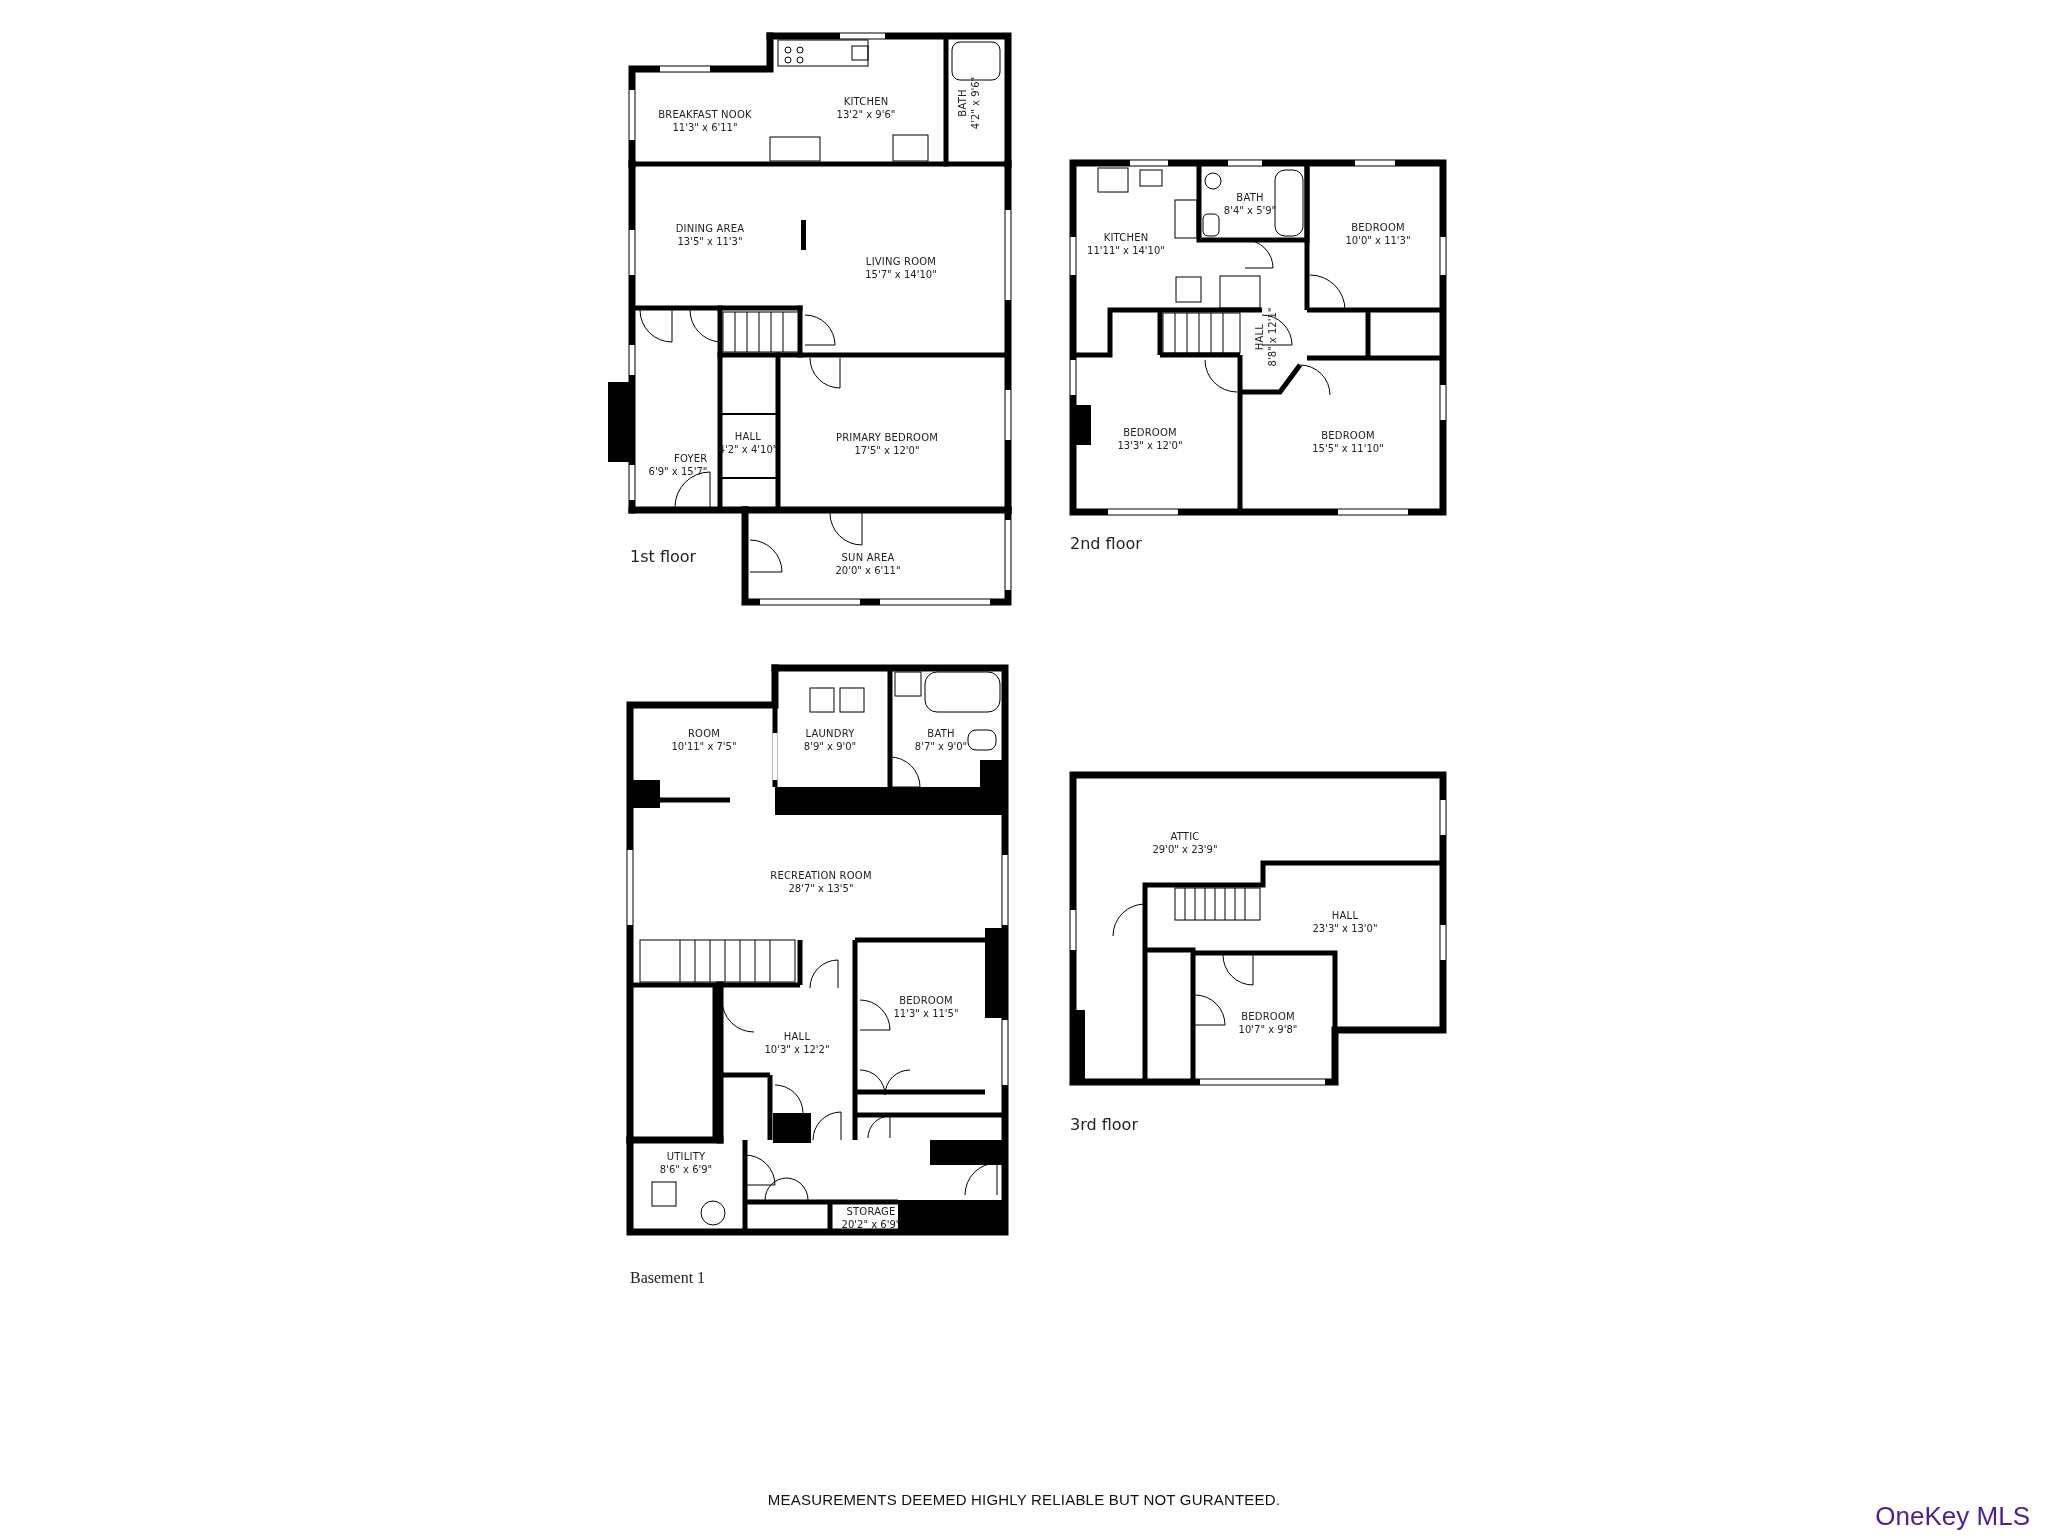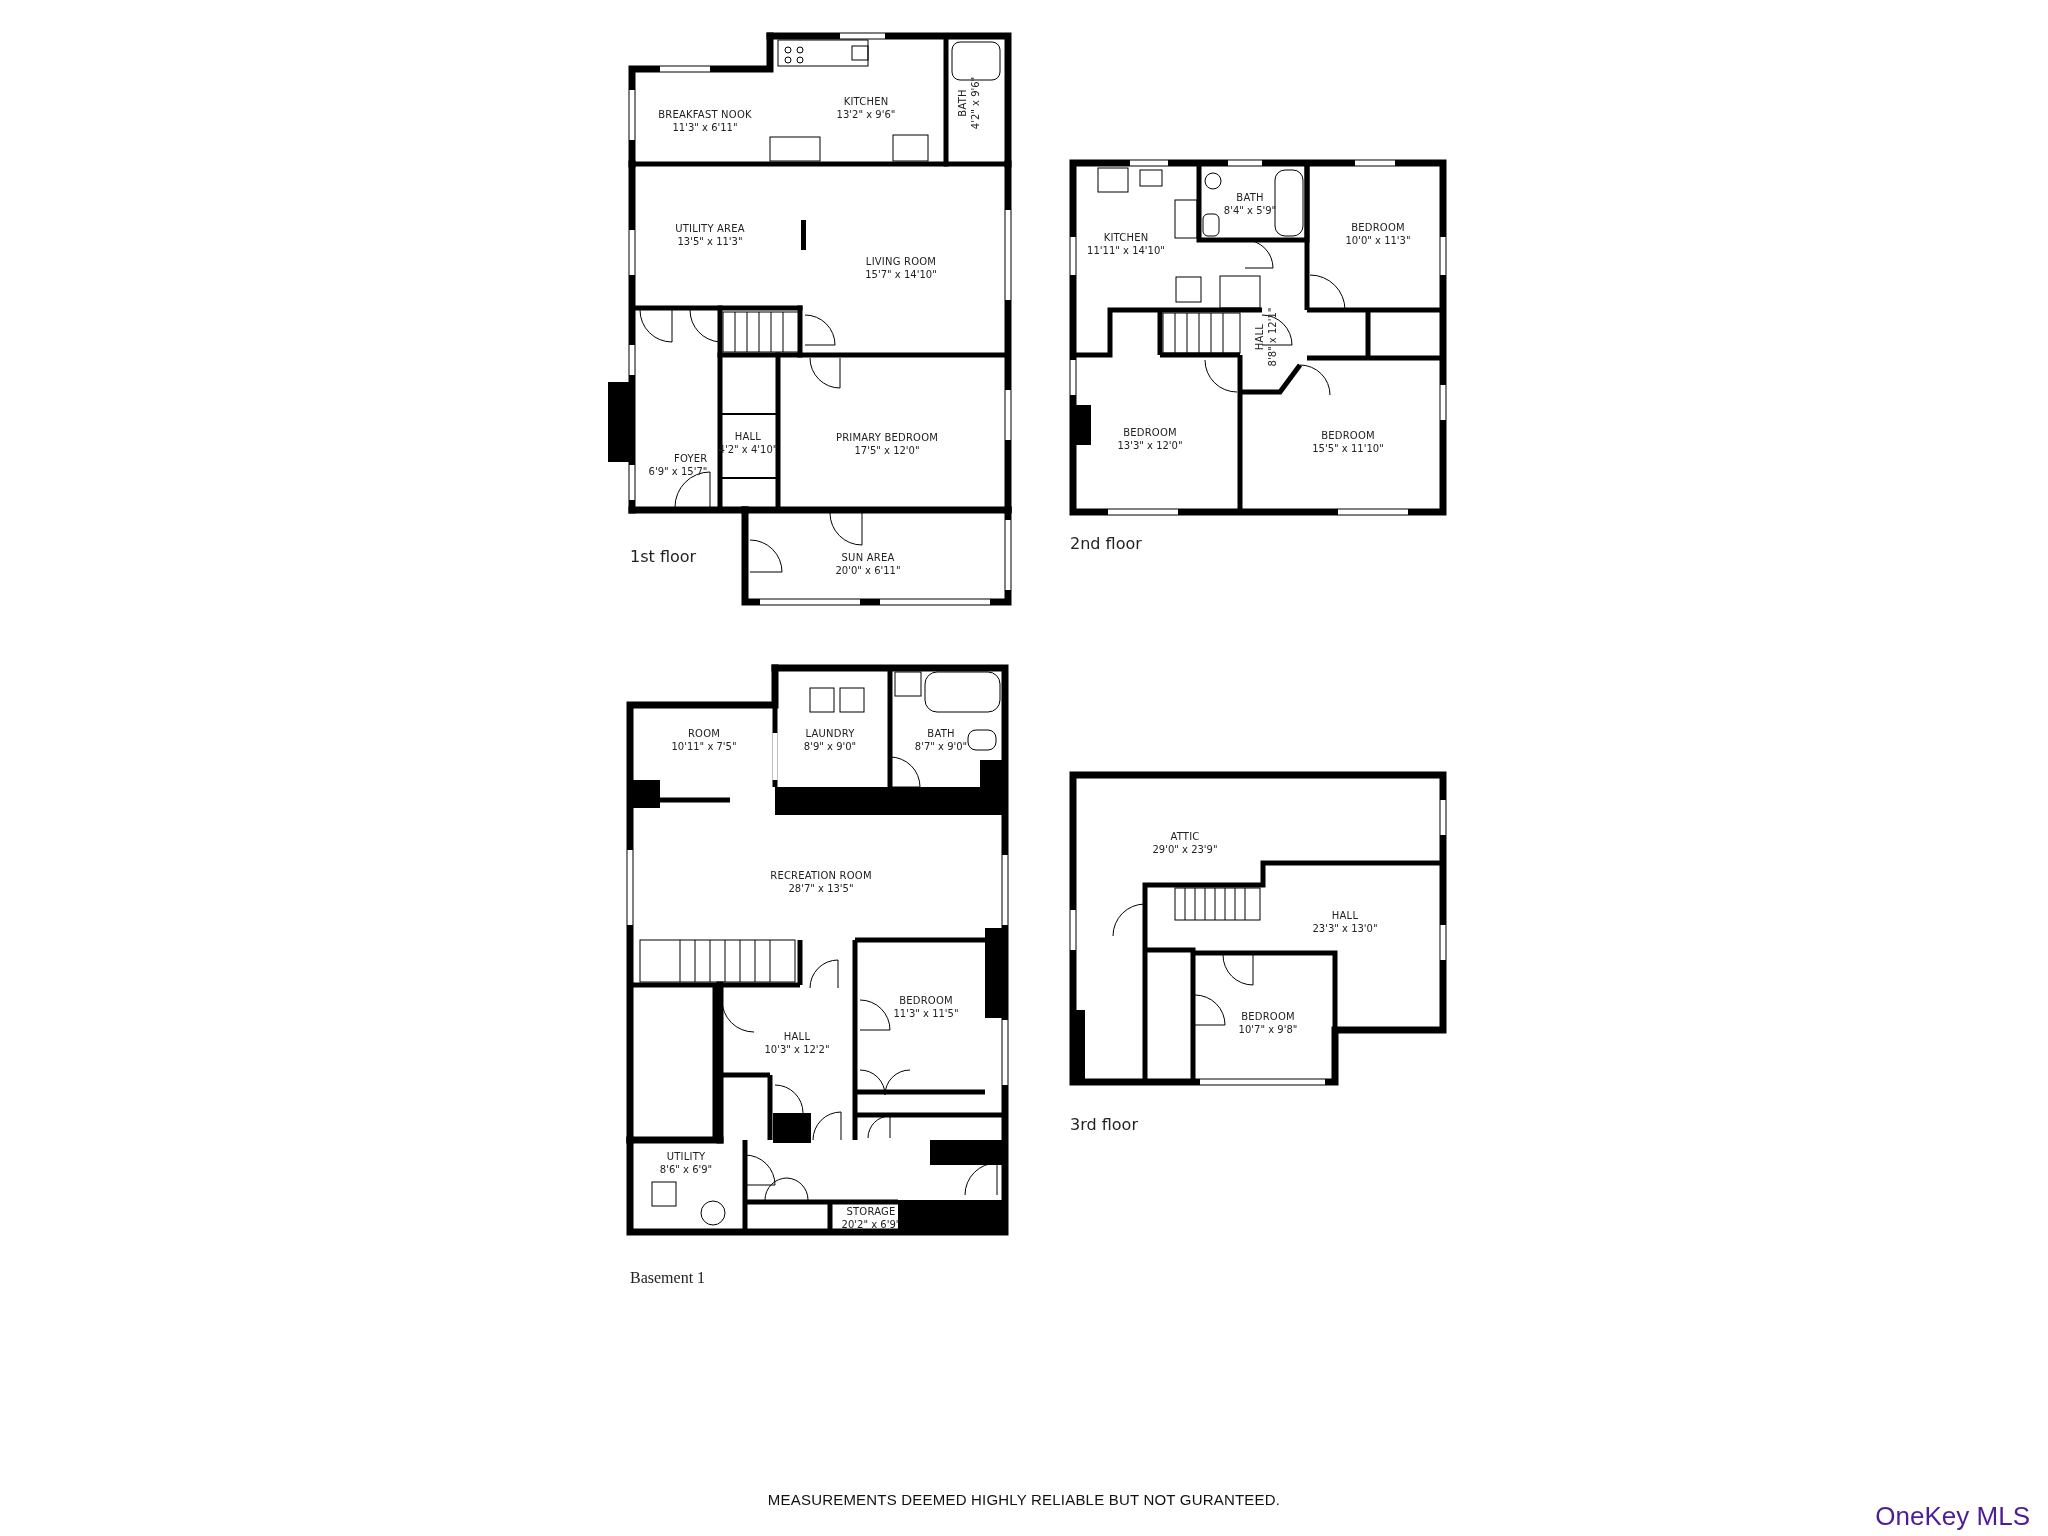--- a/index.html
+++ b/index.html
@@ -270,21 +270,21 @@
 </div>
 <div class="lbl" style="left:866px; top:95px;">
   <span class="n">KITCHEN</span>
   <span class="d">13'2" x 9'6"</span>
 </div>
 <div class="lbl rot" style="left:969px; top:103px;">
   <span class="n">BATH</span>
   <span class="d">4'2" x 9'6"</span>
 </div>
 <div class="lbl" style="left:710px; top:222px;">
-  <span class="n">UTILITY AREA</span>
+  <span class="n">DINING AREA</span>
   <span class="d">13'5" x 11'3"</span>
 </div>
 <div class="lbl" style="left:901px; top:255px;">
   <span class="n">LIVING ROOM</span>
   <span class="d">15'7" x 14'10"</span>
 </div>
 <div class="lbl" style="left:678px; top:452px;text-align:right;">
   <span class="n">FOYER</span>
   <span class="d">6'9" x 15'7"</span>
 </div>

